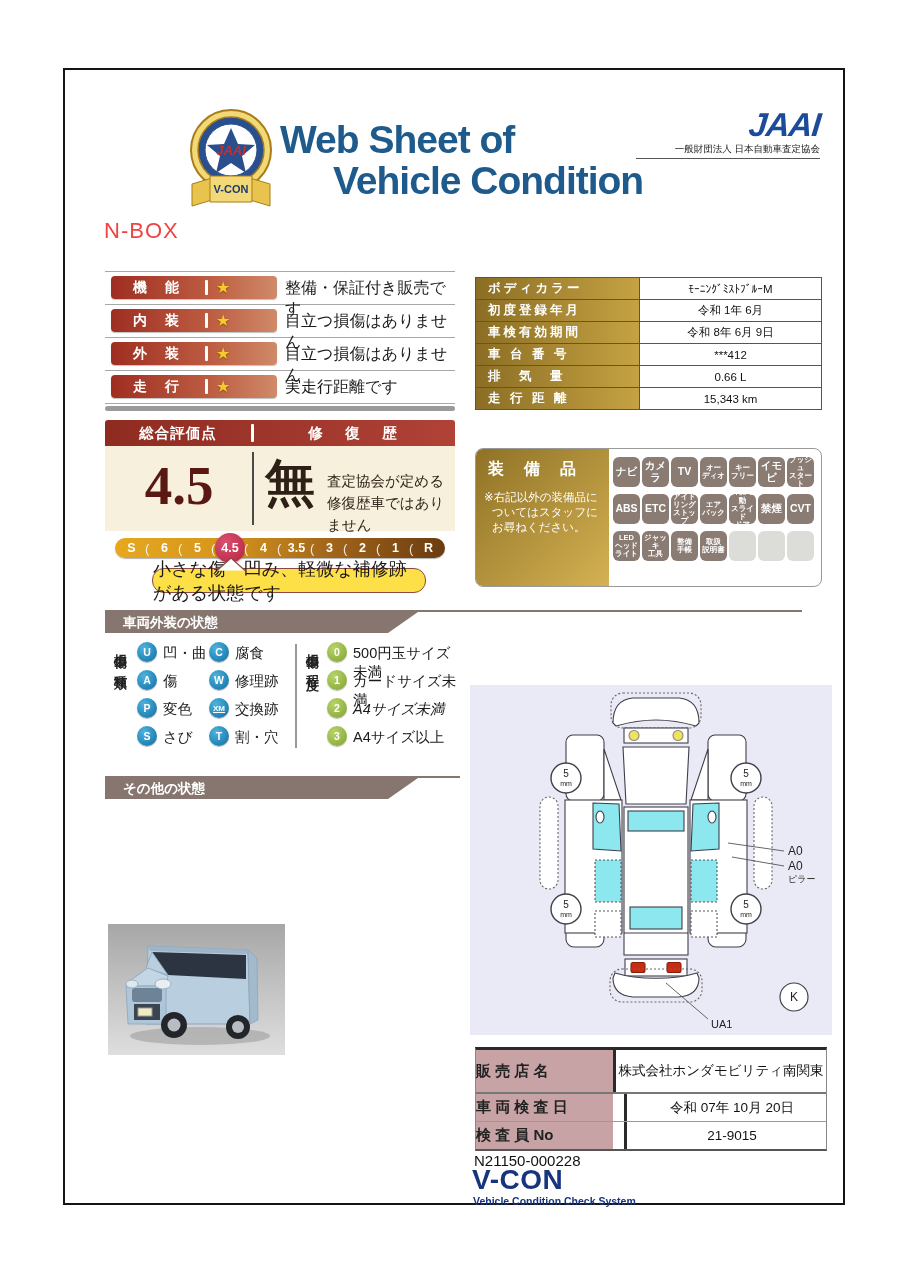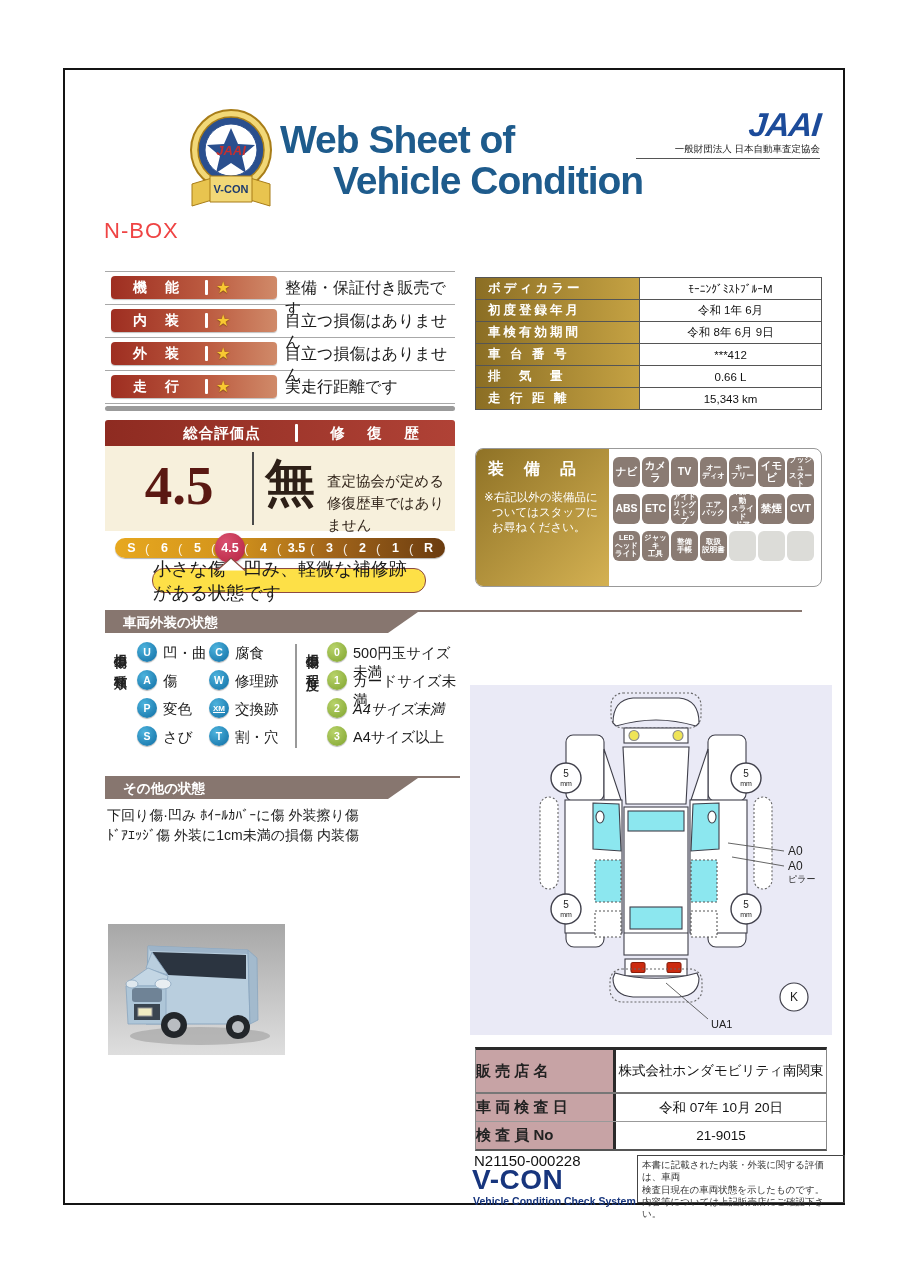--- a/index.html
+++ b/index.html
@@ -33,21 +33,21 @@
   
   #info-table{left:475px;top:277px;width:345px;border:1px solid #555;border-bottom:none;}
   .i-row{display:grid;grid-template-columns:164px 1fr;height:21px;border-bottom:1px solid #555;}
   .i-label{background:linear-gradient(90deg,#8b6e24,#c5a243);color:#fff;font-size:12.5px;font-weight:bold;
            display:flex;align-items:center;padding-left:12px;letter-spacing:3px;border-right:1px solid #555;}
   .i-value{display:flex;align-items:center;justify-content:center;font-size:11.5px;color:#111;background:#fff;}
 
   
   #score{left:105px;top:420px;width:350px;}
   #score-head{height:26px;border-radius:3px 3px 0 0;background:linear-gradient(90deg,#8e2b21,#b04236);
-              display:flex;align-items:center;padding-left:44px;}
+              display:flex;align-items:center;}
   #score-head .left{width:146px;text-align:center;color:#fff;font-weight:bold;font-size:14.5px;letter-spacing:1px;}
   #score-head .vbar{width:3px;height:18px;background:#fff;border-radius:1px;}
   #score-head .right{flex:1;text-align:center;color:#fff;font-weight:bold;font-size:14.5px;letter-spacing:4px;}
   #score-body{position:relative;height:85px;background:#f7f0dc;}
   #score-val{position:absolute;left:10px;top:8px;width:128px;text-align:center;font-family:"Liberation Serif","DejaVu Serif",serif;
              font-size:55px;font-weight:bold;color:#5a1812;}
   #score-sep{position:absolute;left:147px;top:6px;width:2px;height:73px;background:#4a4a4a;}
   #repair-kanji{position:absolute;left:160px;top:12px;font-family:"Liberation Serif","DejaVu Serif",serif;
                 font-size:50px;font-weight:bold;color:#2e2017;line-height:1;}
   #repair-desc{position:absolute;left:222px;top:25px;font-family:"Liberation Serif","DejaVu Serif",serif;
@@ -100,21 +100,21 @@
   #photo{left:108px;top:924px;width:177px;height:131px;}
   #diagram{left:470px;top:685px;width:362px;height:350px;background:#eaeaf6;}
   .diag-txt{font-family:"Liberation Sans","DejaVu Sans",sans-serif;fill:#222;}
 
   
   #dealer{left:475px;top:1047px;width:350px;border-top:3px solid #2a2a2a;border-left:1px solid #888;
           border-right:1px solid #888;border-bottom:2px solid #555;}
   .d-row{display:grid;grid-template-columns:137px 3px 1fr;border-bottom:1px solid #999;}
   .d-row:last-child{border-bottom:none;}
   .d-row.first{height:42px;border-bottom:2px solid #777;}
-  .d-row.rest{height:27px;}
+  .d-row.rest{height:27px;gap:11px;}
   .d-label{background:#c7a3a5;display:flex;align-items:center;font-size:15px;font-weight:bold;color:#222;}
   .d-bar{background:#2a2a2a;}
   .d-value{background:#fff;display:flex;align-items:center;justify-content:center;font-size:13.5px;color:#111;}
 
   
   #doc-number{left:474px;top:1152px;font-size:15px;color:#111;}
   #vcon{left:472px;top:1164px;font-size:28px;font-weight:900;color:#17357d;letter-spacing:0.5px;}
   #vcon-sub{left:473px;top:1195px;font-size:10.5px;font-weight:bold;color:#17357d;}
   #disclaimer{left:637px;top:1155px;width:198px;height:40px;border:1px solid #444;padding:3px 4px;
               font-size:9.5px;color:#333;line-height:1.3;}
@@ -343,24 +343,20 @@
     <div class="lbadge green" style="left:222px;top:30px;">1</div>
     <div class="ltext" style="left:248px;top:32px;">カードサイズ未満</div>
     <div class="lbadge green" style="left:222px;top:58px;">2</div>
     <div class="ltext" style="left:248px;top:60px;font-style:italic;">A4サイズ未満</div>
     <div class="lbadge green" style="left:222px;top:86px;">3</div>
     <div class="ltext" style="left:248px;top:88px;">A4サイズ以上</div>
   </div>
 
   <div class="abs tabwrap" id="tab2">
     <div class="tab">その他の状態</div>
-  </div>
-  <div class="abs" id="other-text">
-    <div>下回り傷·凹み ﾎｲｰﾙｶﾊﾞｰに傷 外装擦り傷</div>
-    <div>ﾄﾞｱｴｯｼﾞ傷 外装に1cm未満の損傷 内装傷</div>
   </div>
 
   <svg class="abs" id="photo" viewBox="0 0 177 131">
     <defs>
       <linearGradient id="pbg" x1="0" y1="0" x2="0" y2="1">
         <stop offset="0" stop-color="#a7a7a7"></stop>
           <stop offset="0.55" stop-color="#c6c6c6"></stop>
           <stop offset="1" stop-color="#dedede"></stop>
       </linearGradient>
     </defs>
@@ -468,18 +464,13 @@
     <div class="d-row rest">
       <div class="d-label">検 査 員 No</div>
       <div class="d-bar"></div>
       <div class="d-value">21-9015</div>
     </div>
   </div>
 
   <div class="abs" id="doc-number">N21150-000228</div>
   <div class="abs" id="vcon">V-CON</div>
   <div class="abs" id="vcon-sub">Vehicle Condition Check System</div>
-  <div class="abs" id="disclaimer">
-    <div>本書に記載された内装・外装に関する評価は、車両</div>
-    <div>検査日現在の車両状態を示したものです。</div>
-    <div>内容等については上記販売店にご確認下さい。</div>
-  </div>
 </div>
 
 </body></html>

